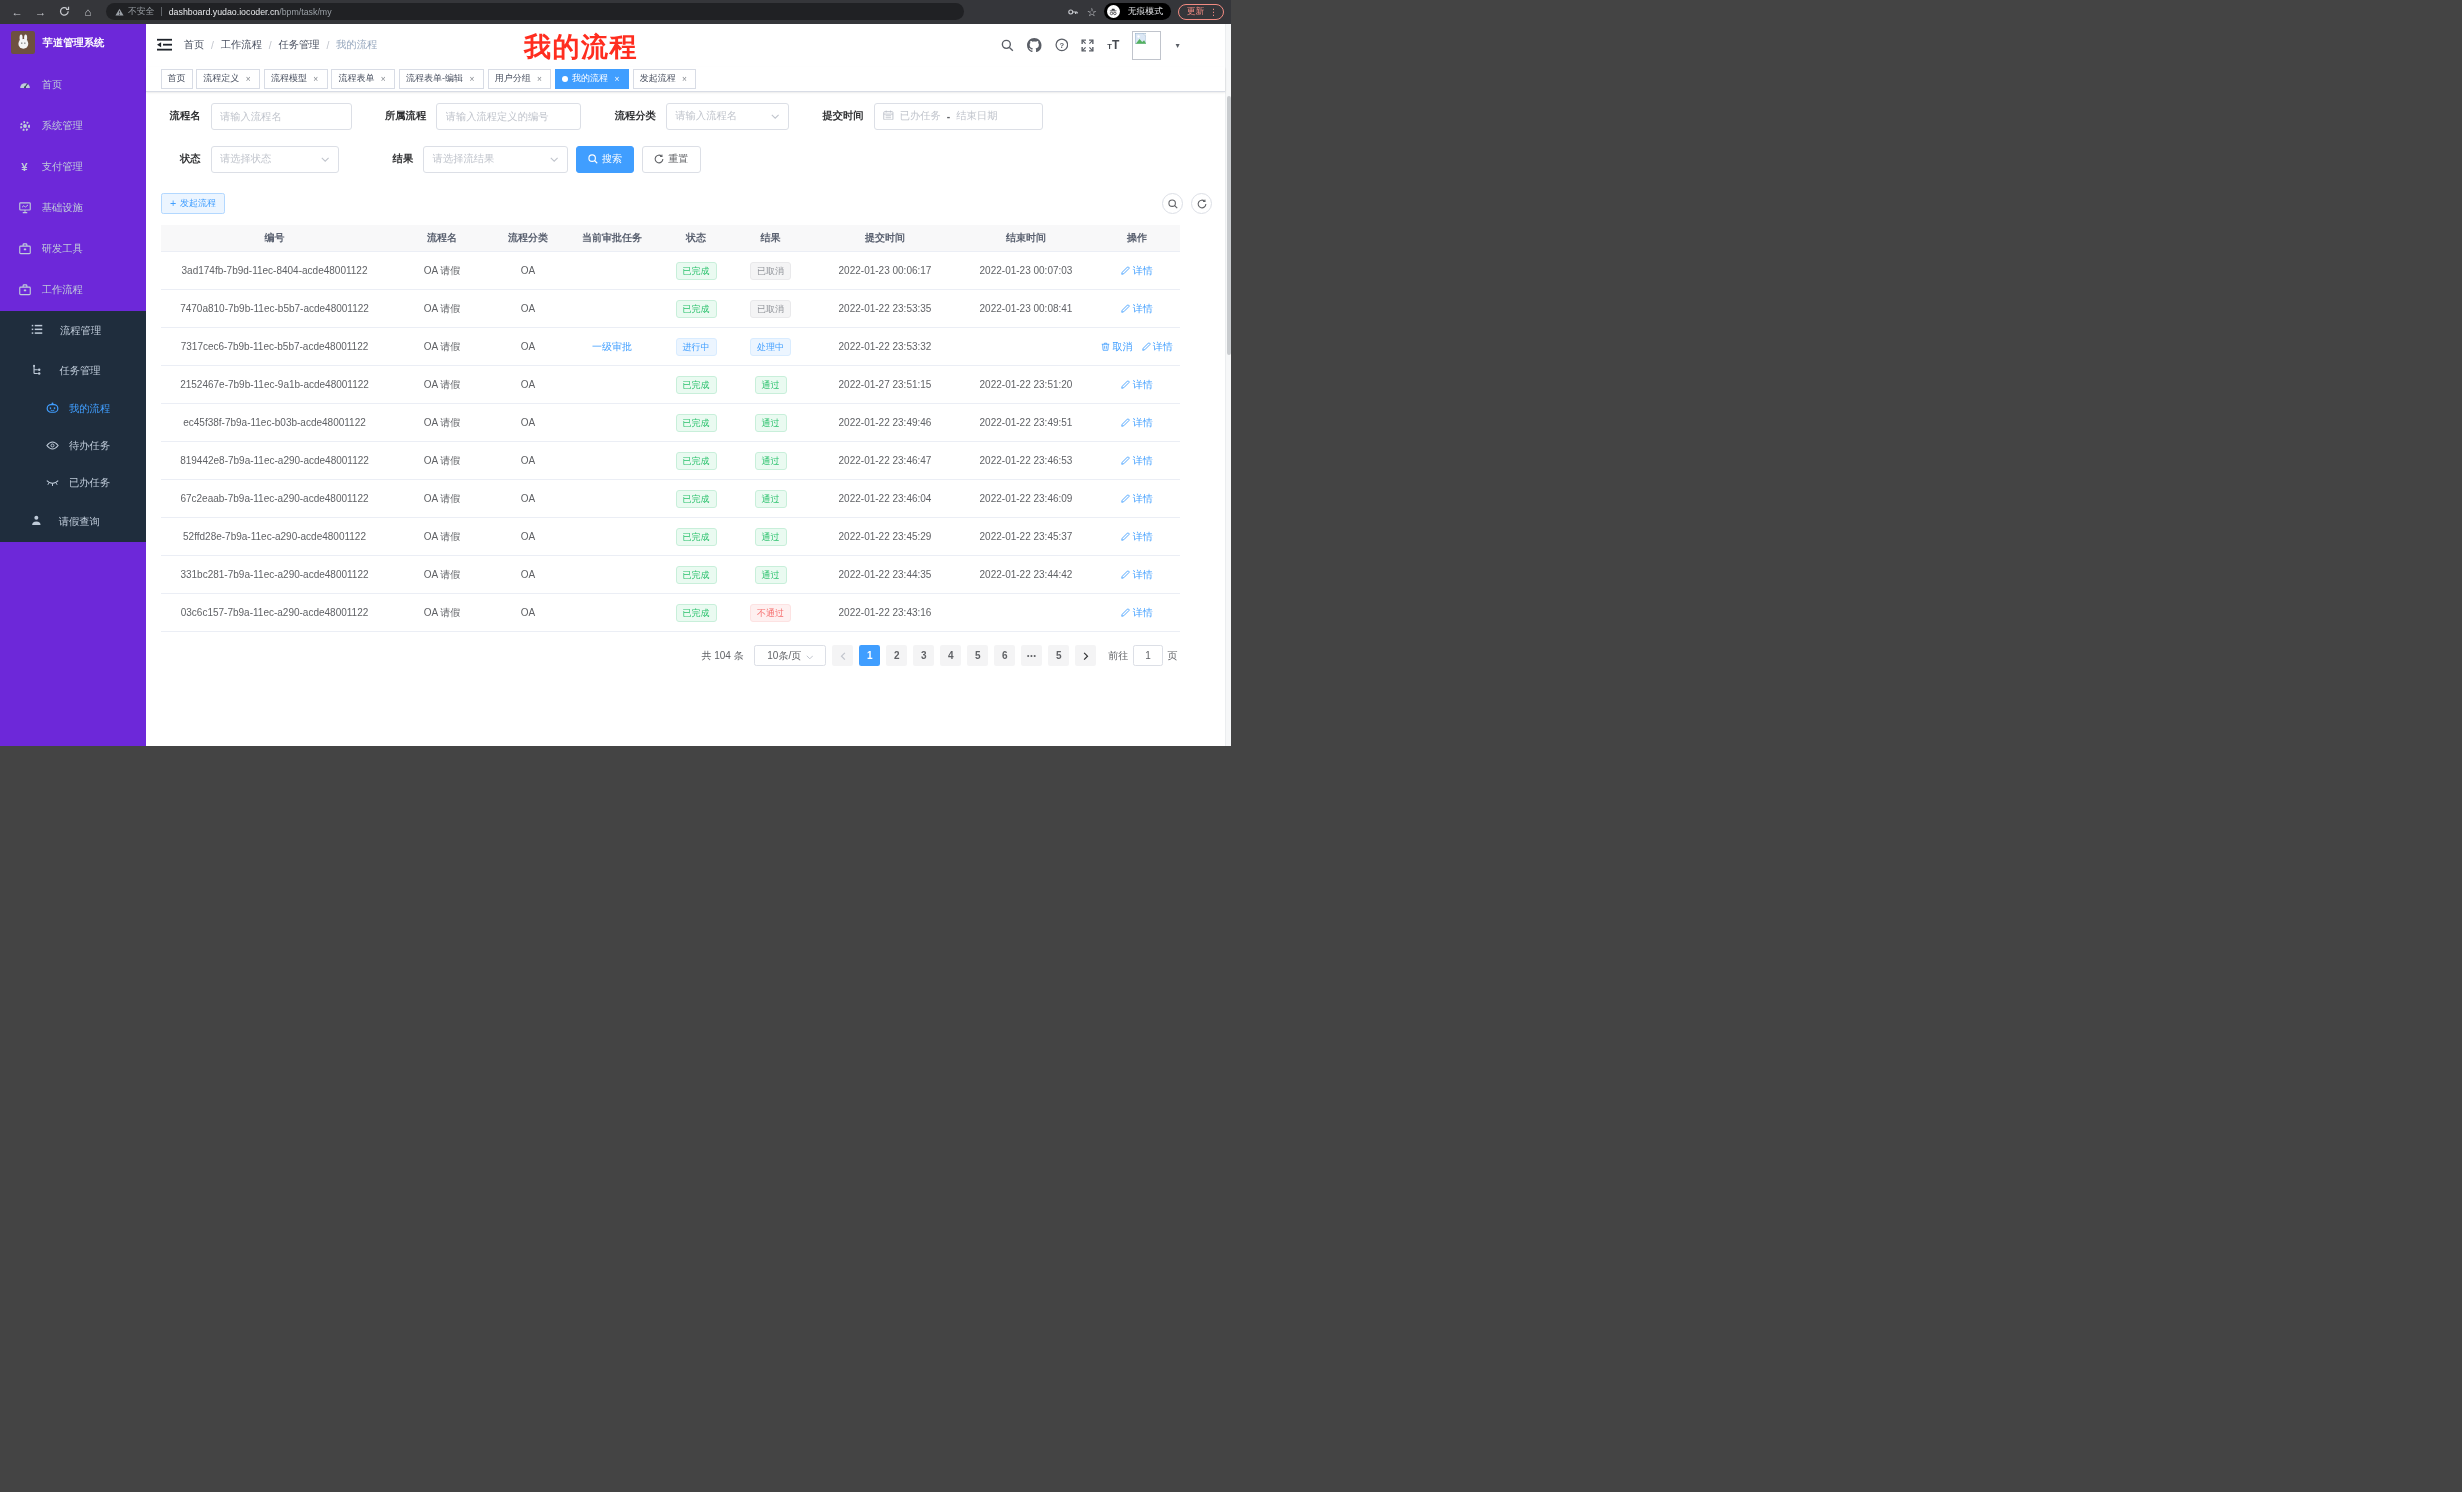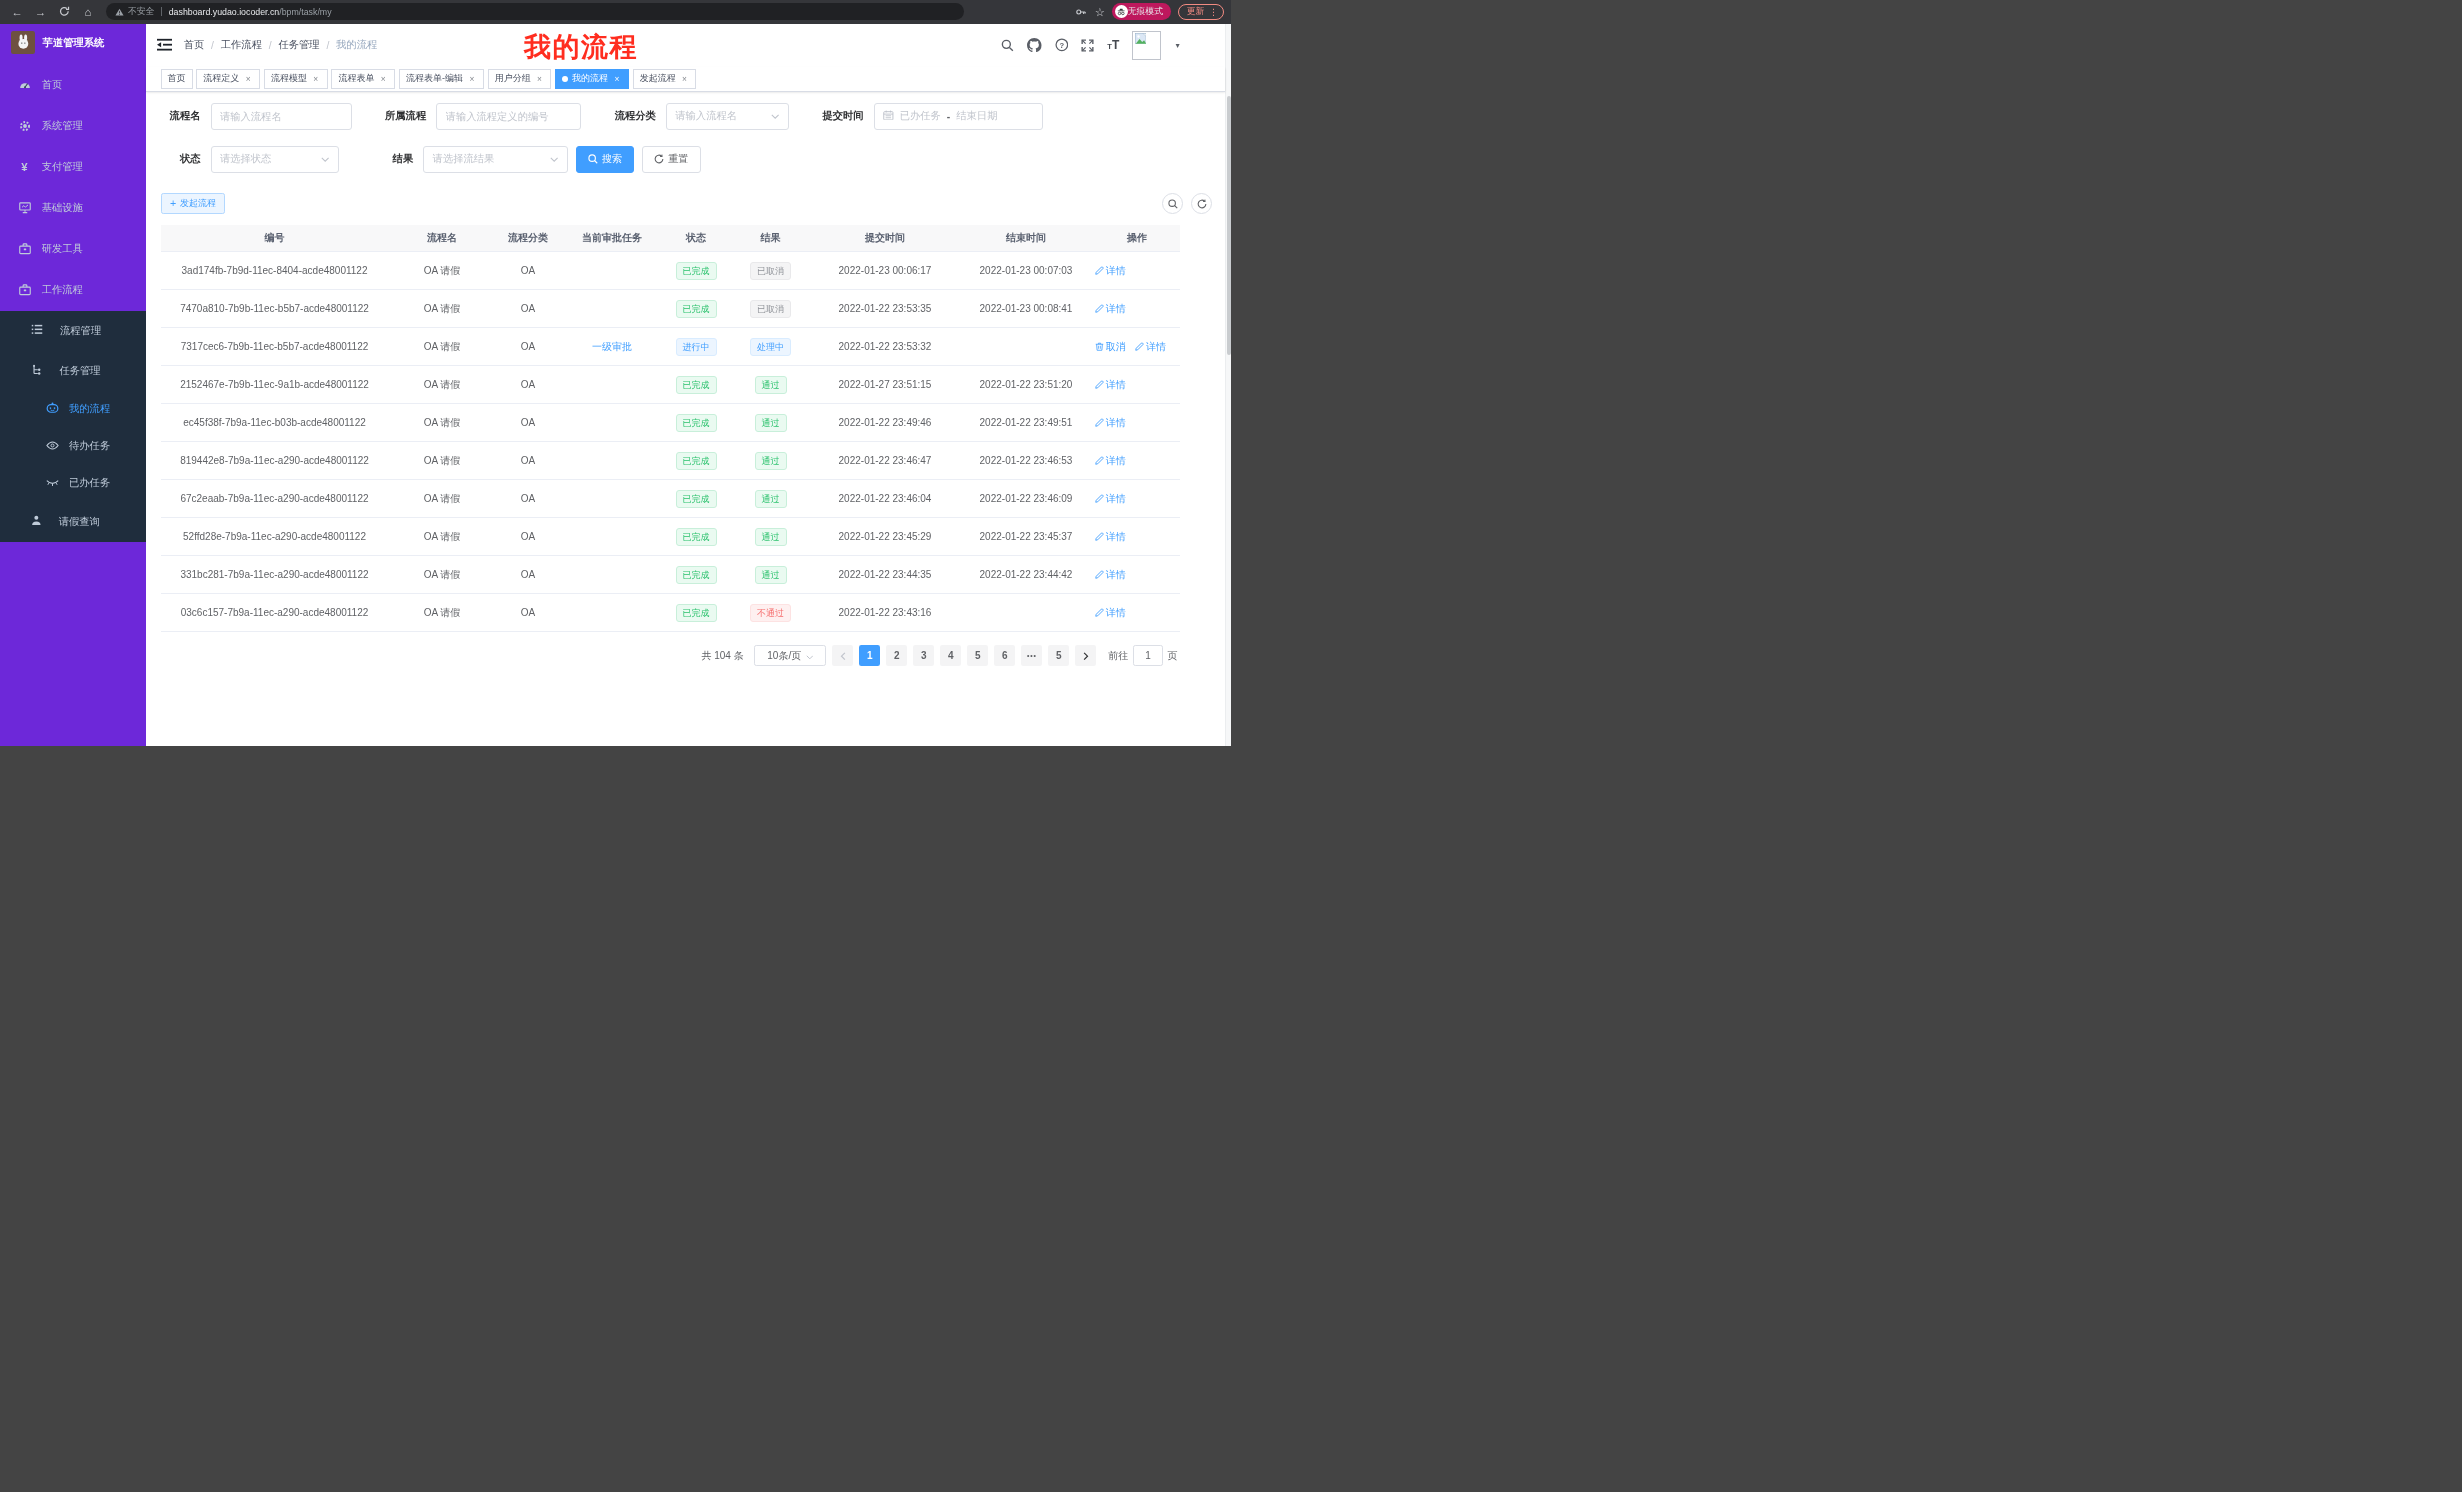--- a/index.html
+++ b/index.html
@@ -8,21 +8,21 @@
 
   
   .chrome { position:absolute; top:0; left:0; right:0; height:23.6px; background:#35363a; display:flex; align-items:center; color:#c9cbd0; }
   .chrome .navbtn { width:13.7px; height:13.7px; margin-left:10px; display:flex; align-items:center; justify-content:center; font-size:11.4px; color:#c9cbd0; }
   .url-pill { margin-left:11.4px; width:858px; height:16.7px; background:#202124; border-radius:8.4px; display:flex; align-items:center; padding:0 9px; font-size:8.8px; }
   .url-pill .warn { color:#9aa0a6; display:flex; align-items:center; gap:3.8px; }
   .url-divider { width:0.8px; height:9px; background:#5f6368; margin:0 6.8px; }
   .url-host { color:#e8eaed; }
   .url-path { color:#9aa0a6; }
   .chrome-right { margin-left:auto; display:flex; align-items:center; gap:7.6px; padding-right:6.8px; }
-  .incog-pill { height:16.7px; background:#be185d; border-radius:8.4px; display:flex; align-items:center; gap:0; padding:0 7.6px 0 2.3px; color:#e8eaed; font-size:8.8px; }
+  .incog-pill { height:16.7px; background:#000000; border-radius:8.4px; display:flex; align-items:center; gap:8px; padding:0 7.6px 0 2.3px; color:#e8eaed; font-size:8.8px; }
   .incog-circ { width:13px; height:13px; border-radius:50%; background:#fff; display:flex; align-items:center; justify-content:center; }
   .update-pill { height:16px; border:1.1px solid #f28b82; border-radius:8.4px; color:#f28b82; font-size:8.8px; display:flex; align-items:center; gap:4.6px; padding:0 5.3px 0 7.6px; }
   .update-pill .kebab { font-size:9px; letter-spacing:0; }
 
   
   .sidebar { position:absolute; left:0; top:23.6px; width:176px; bottom:0; background:#6d28d9; color:#bfcbd9; font-size:10.3px; }
   .logo-row { height:38px; display:flex; align-items:center; padding-left:11.4px; gap:7.6px; }
   .logo-img { width:23.6px; height:23.6px; border-radius:2.3px; background:#6e5140; display:flex; align-items:center; justify-content:center; }
   .logo-title { color:#fff; font-weight:700; font-size:10.3px; }
   .menu { margin-top:3px; }
@@ -82,21 +82,21 @@
   table.grid { margin-top:10.7px; width:1017px; border-collapse:collapse; table-layout:fixed; font-size:10px; color:#606266; }
   table.grid th { height:27px; background:#f8f8f9; font-weight:700; color:#5a6170; font-size:10px; border-bottom:0.8px solid #ebeef5; text-align:center; }
   table.grid td { height:37px; border-bottom:0.8px solid #ebeef5; text-align:center; overflow:hidden; white-space:nowrap; }
   .lk { color:#409eff; cursor:pointer; }
   .tagb { display:inline-block; height:18px; line-height:16.7px; padding:0 6px; border-radius:3px; font-size:9px; border:0.8px solid transparent; }
   .tagb:empty { display:none; }
   .tagb[data-type="success"] { color:#2bc26d; background:#eafaf1; border-color:#c8efda; }
   .tagb[data-type="info"]    { color:#909399; background:#f4f4f5; border-color:#e9e9eb; }
   .tagb[data-type="primary"] { color:#409eff; background:#ecf5ff; border-color:#d9ecff; }
   .tagb[data-type="danger"]  { color:#f56c6c; background:#fef0f0; border-color:#fde2e2; }
-  .ops { display:flex; justify-content:flex-start; gap:9px; align-items:center; height:37px; }
+  .ops { display:flex; justify-content:center; gap:9px; align-items:center; height:37px; }
   .op { color:#409eff; font-size:10px; display:flex; align-items:center; gap:2.3px; cursor:pointer; }
 
   .pager { width:1017px; margin-top:13px; display:flex; align-items:center; justify-content:flex-end; font-size:10px; color:#606266; gap:6px; }
   .pg-total { margin-right:4.6px; }
   .pg-size { width:72px; height:21px; border:0.8px solid #dcdfe6; border-radius:2.3px; display:flex; align-items:center; padding:0 12px; cursor:pointer; }
   .pg-size .chev-d { margin-left:auto; }
   .pg-btn { min-width:21px; height:21px; background:#f4f4f5; border-radius:2.3px; display:flex; align-items:center; justify-content:center; font-weight:700; color:#606266; cursor:pointer; padding:0 3px; }
   .pg-btn.disabled { color:#c0c4cc; cursor:default; }
   .pg-btn.active { background:#409eff; color:#fff; }
   .pg-goto { display:flex; align-items:center; gap:4.6px; margin-left:6px; }

